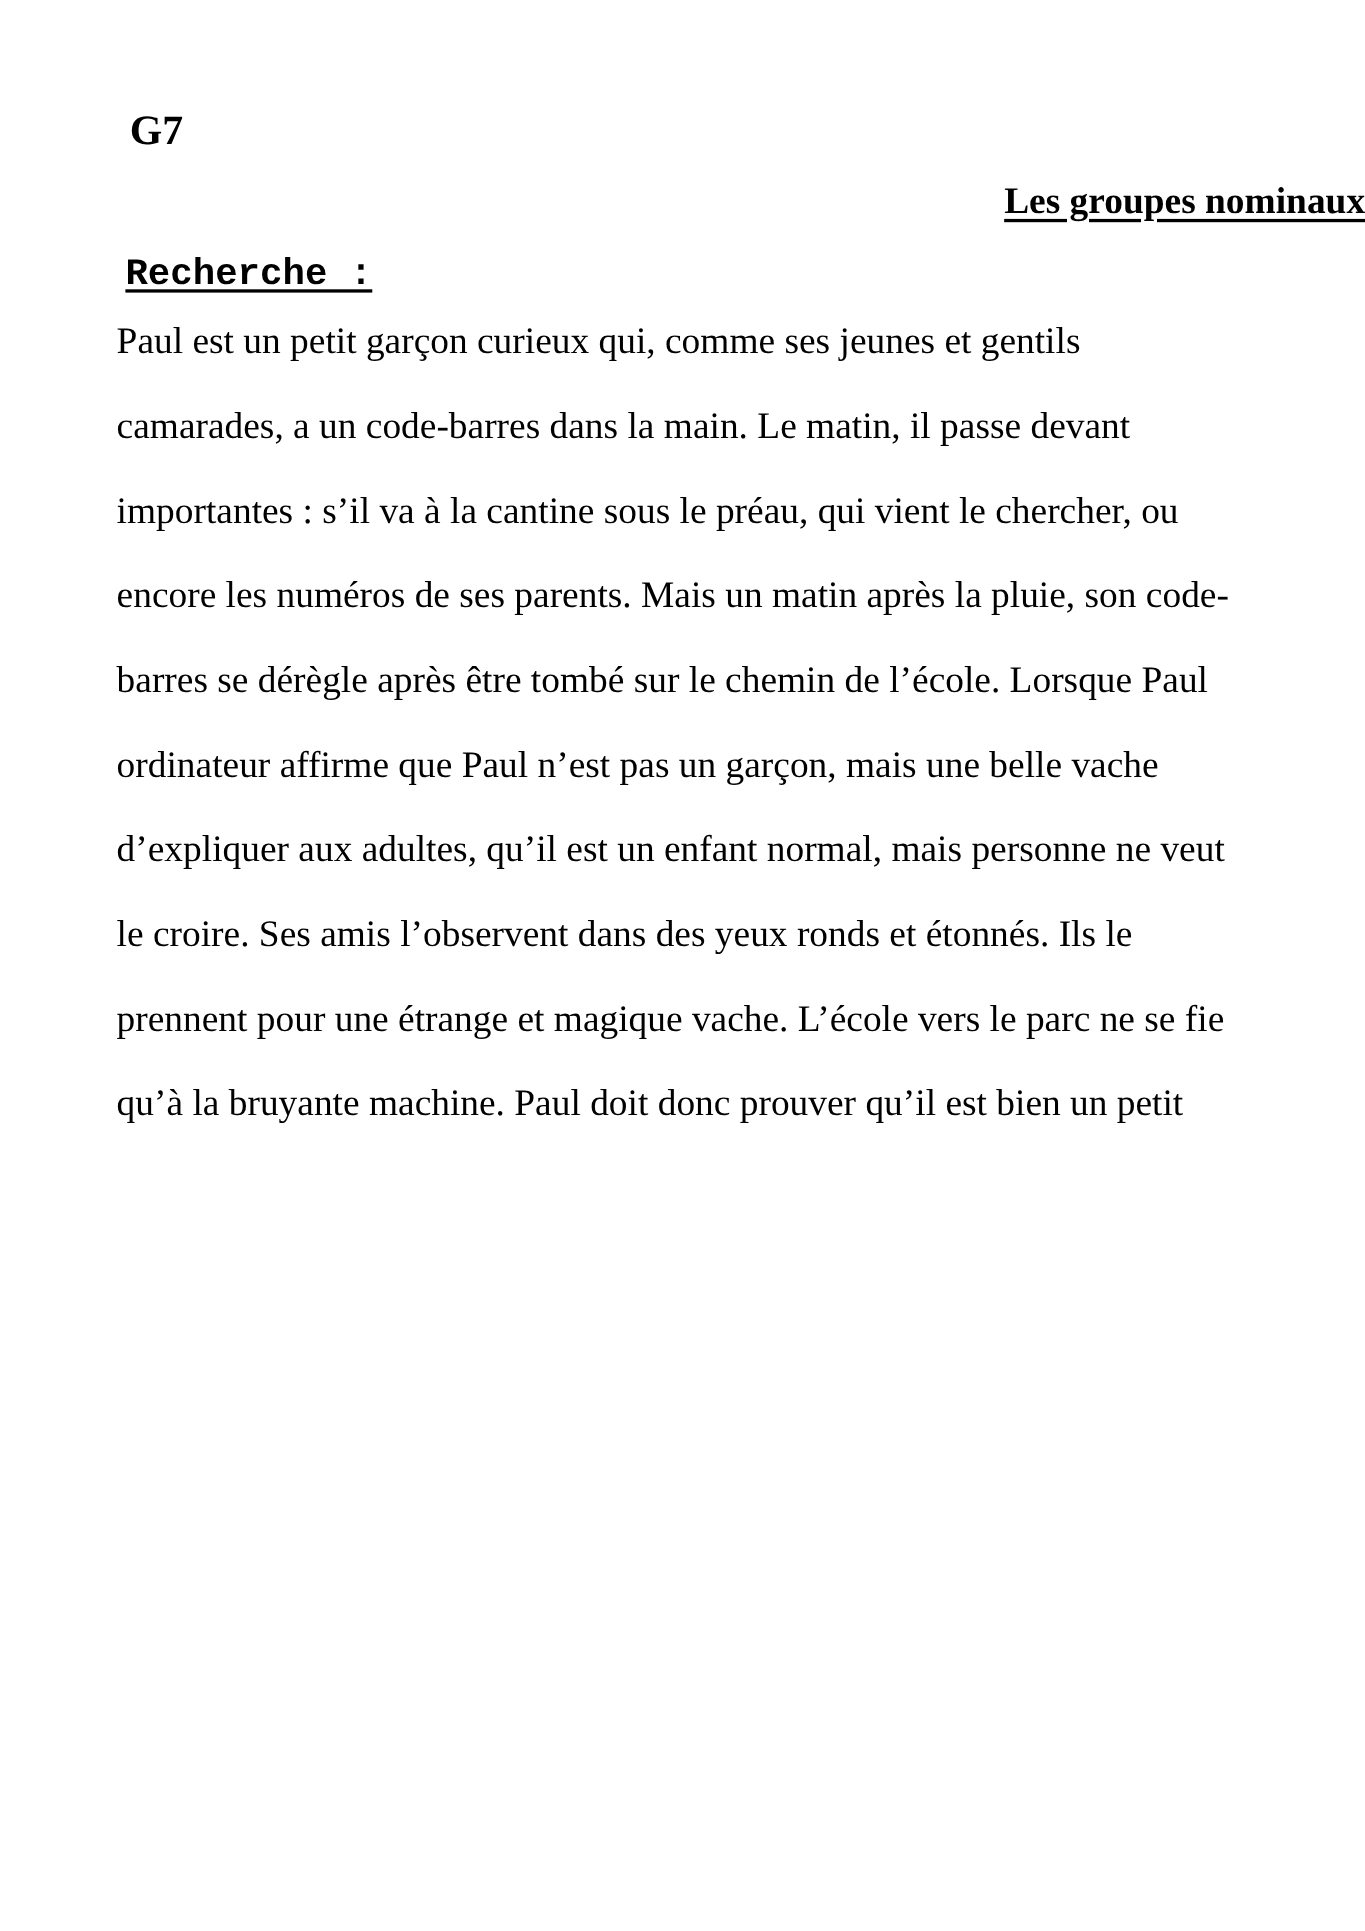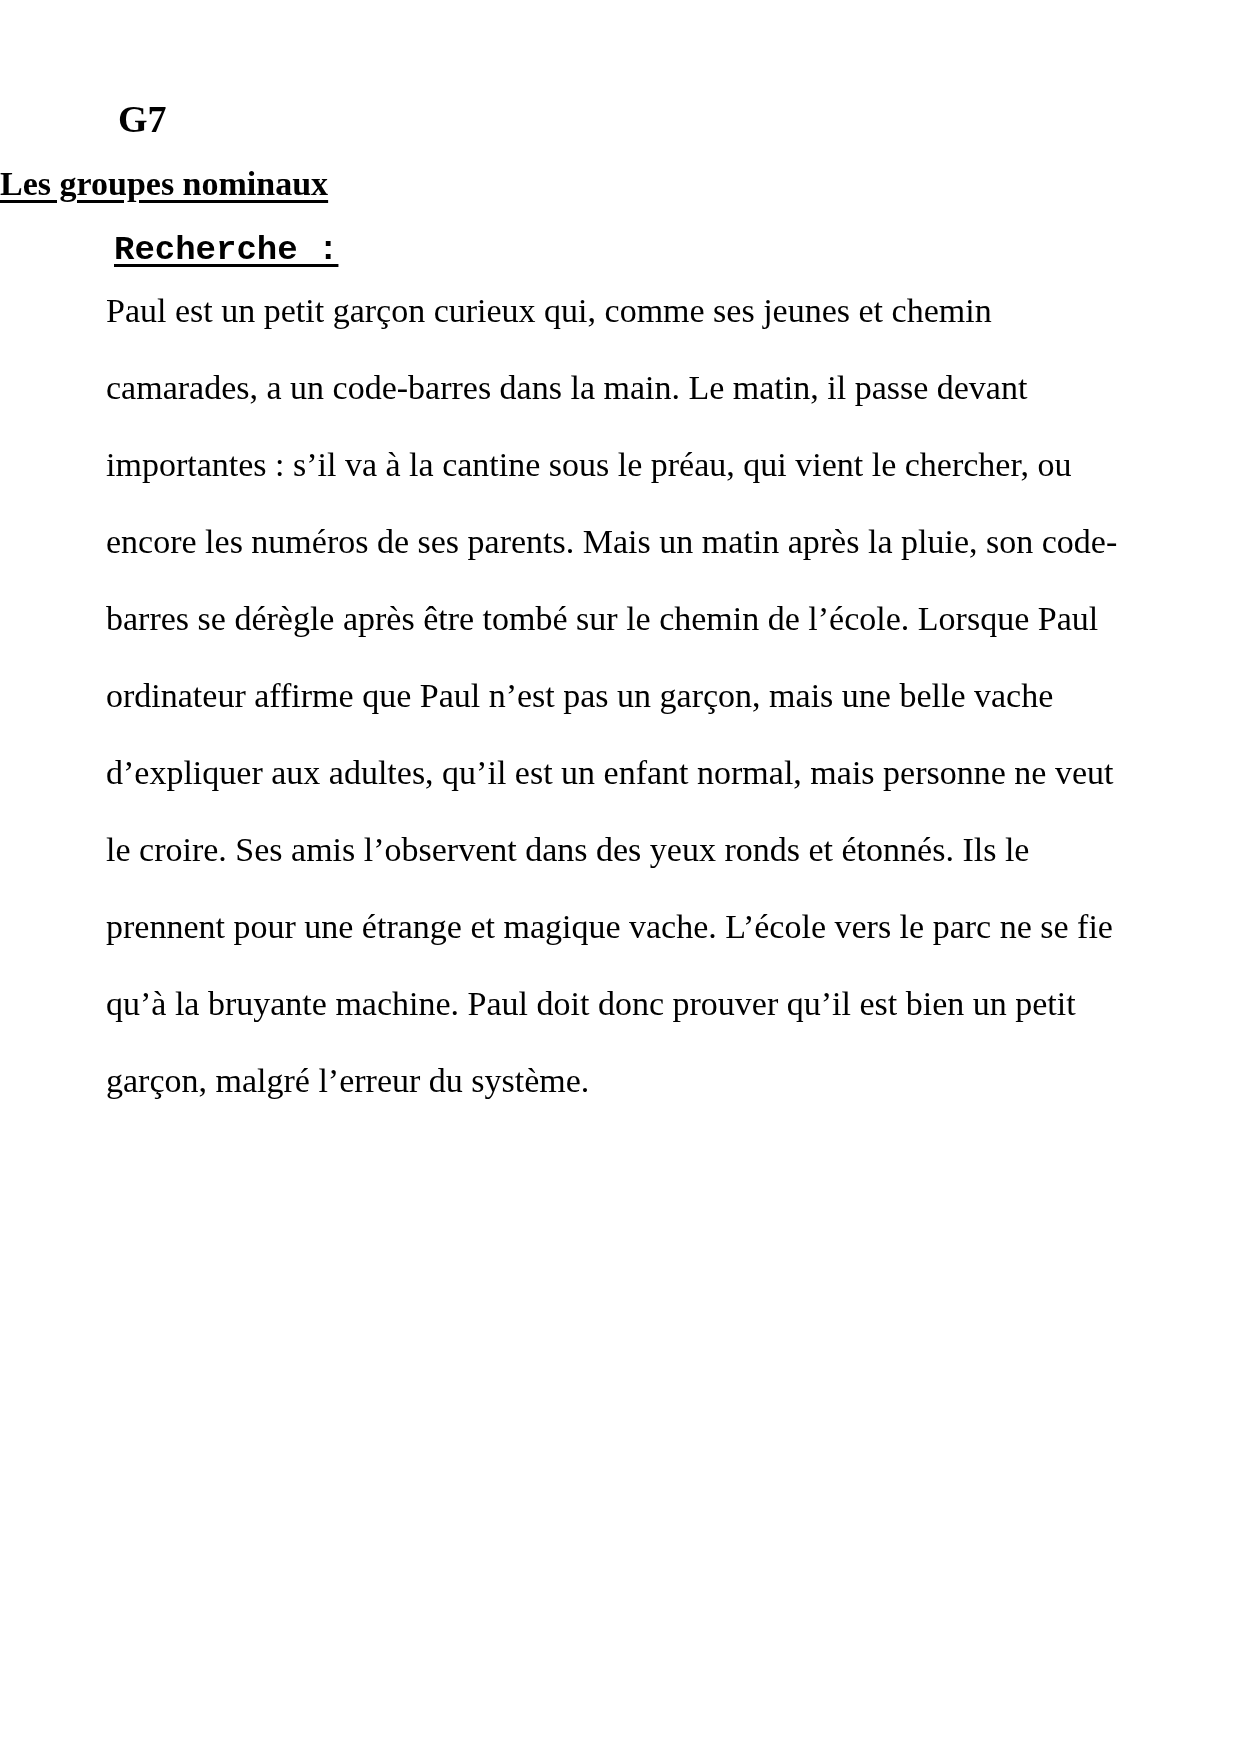--- a/index.html
+++ b/index.html
@@ -22,21 +22,21 @@
     font-size: 38px;
     line-height: 44px;
     font-weight: bold;
     white-space: nowrap;
   }
   .doc-title {
     position: absolute;
     left: 0;
     top: 164px;
     width: 1241px;
-    text-align: left;
+    text-align: right;
     font-size: 34px;
     line-height: 40px;
     font-weight: bold;
     text-decoration: underline;
     text-decoration-thickness: 3px;
     text-underline-offset: 5px;
     margin: 0;
   }
   .section-heading {
     position: absolute;
@@ -68,24 +68,23 @@
 </head>
 <body>
 
 <div class="doc-code">G7</div>
 
 <div class="doc-title">Les groupes nominaux</div>
 
 <div class="section-heading">Recherche :</div>
 
 <div class="paragraph">
-  <div class="line">Paul est un petit garçon curieux qui, comme ses jeunes et chemin</div>
+  <div class="line">Paul est un petit garçon curieux qui, comme ses jeunes et gentils</div>
   <div class="line">camarades, a un code-barres dans la main. Le matin, il passe devant</div>
   <div class="line">importantes : s’il va à la cantine sous le préau, qui vient le chercher, ou</div>
   <div class="line">encore les numéros de ses parents. Mais un matin après la pluie, son code-</div>
   <div class="line">barres se dérègle après être tombé sur le chemin de l’école. Lorsque Paul</div>
   <div class="line">ordinateur affirme que Paul n’est pas un garçon, mais une belle vache</div>
   <div class="line">d’expliquer aux adultes, qu’il est un enfant normal, mais personne ne veut</div>
   <div class="line">le croire. Ses amis l’observent dans des yeux ronds et étonnés. Ils le</div>
   <div class="line">prennent pour une étrange et magique vache. L’école vers le parc ne se fie</div>
   <div class="line">qu’à la bruyante machine. Paul doit donc prouver qu’il est bien un petit</div>
-  <div class="line">garçon, malgré l’erreur du système.</div>
 </div>
 
 </body></html>

